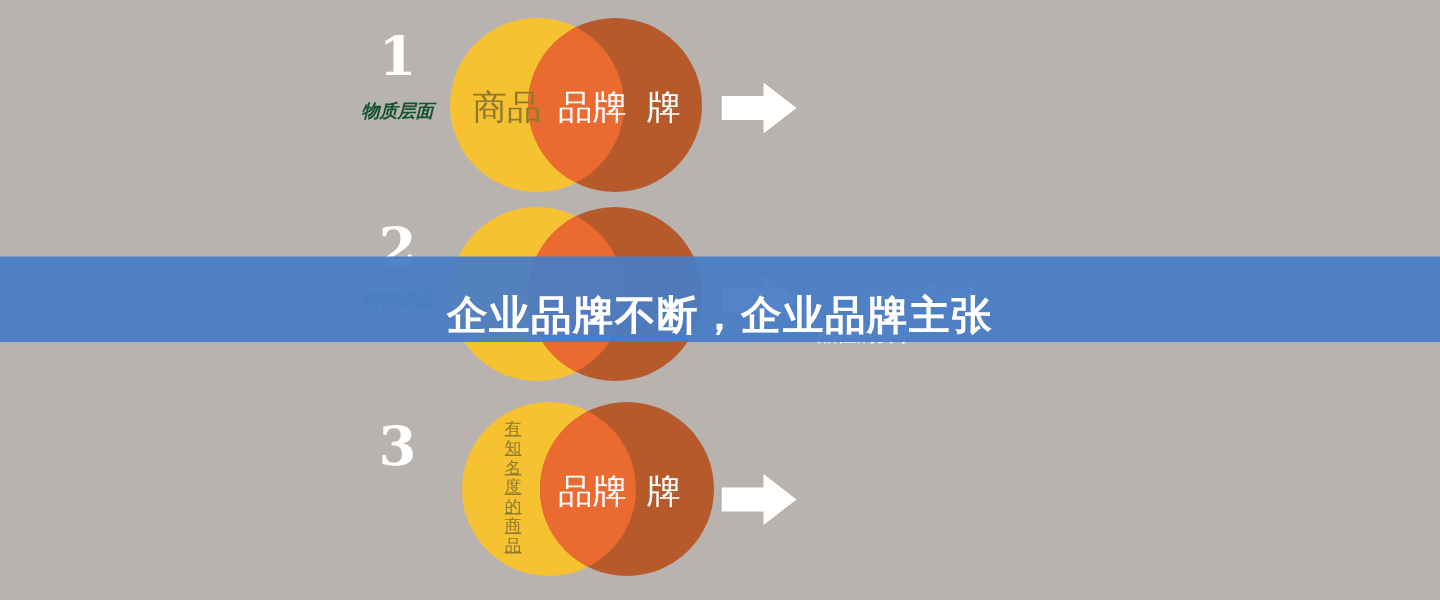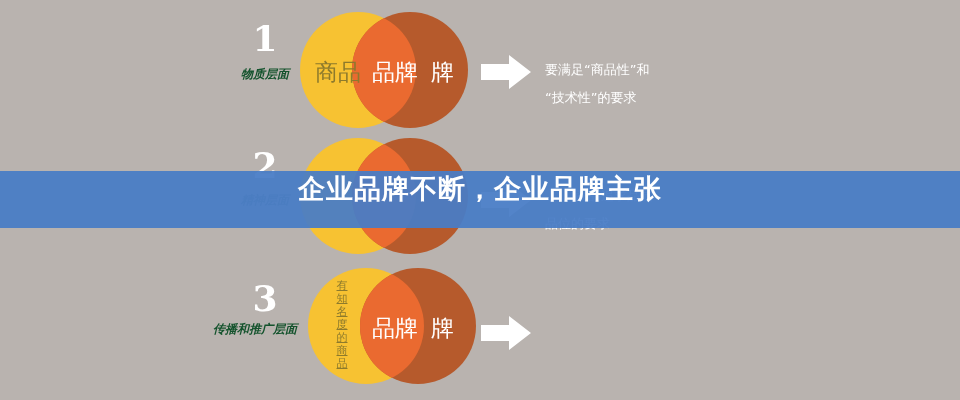--- a/index.html
+++ b/index.html
@@ -11,63 +11,58 @@
   .c-yellow { background:#f7c232; }
   .c-brown { background:#b65a2c; }
   .c-overlap { position:absolute; overflow:hidden; border-radius:50%; width:116px; height:116px; }
   .c-overlap .inner { position:absolute; border-radius:50%; width:116px; height:116px; background:#ea6a30; }
   .ctext { position:absolute; font-size:23px; white-space:nowrap; line-height:1; }
   .ctext.dark { color:#8d7a2c; }
   .ctext.light { color:#fff; }
   .vtext { position:absolute; color:#8d7a2c; font-size:11px; width:12px; line-height:13px; text-align:center; word-break:break-all;text-decoration:underline; }
   .arrow { position:absolute; width:50px; height:34px; }
   .desc { position:absolute; color:#fff; font-size:13px; line-height:28px; white-space:nowrap; }
-  .banner { position:absolute; left:0; top:171px; width:960px; height:57px; background:rgba(72,124,198,0.94); display:flex; align-items:flex-start; justify-content:center; }
+  .banner { position:absolute; left:0; top:171px; width:960px; height:57px; background:rgba(72,124,198,0.94); display:flex; align-items:flex-end; justify-content:center; }
   .banner-title { color:#fff; font-size:27px; font-weight:bold; letter-spacing:1px; }
 </style>
 </head>
 <body>
 
 <div class="stage">
 
   <div class="num" style="left:235px;top:20px;">1</div>
   <div class="layer" style="left:225px;top:66px;width:80px;">物质层面</div>
   <div class="circle c-yellow" style="left:300px;top:12px;"></div>
   <div class="circle c-brown" style="left:352px;top:12px;"></div>
   <div class="c-overlap" style="left:352px;top:12px;">
       <div class="inner" style="left:-52px;top:0;"></div>
     </div>
   <div class="ctext dark" style="left:315px;top:61px;">商品</div>
   <div class="ctext light" style="left:372px;top:61px;">品牌</div>
   <div class="ctext light" style="left:431px;top:61px;">牌</div>
   <svg class="arrow" style="left:481px;top:55px;" viewBox="0 0 50 34">
       <polygon points="0,9 28,9 28,0 50,17 28,34 28,25 0,25" fill="#fff"></polygon>
     </svg>
-  <div class="desc" style="left:545px;top:56px;">
-    <div>要满足“商品性”和</div>
-    <div>“技术性”的要求</div>
-  </div>
 
   <div class="num" style="left:235px;top:147px;">2</div>
   <div class="layer" style="left:225px;top:192px;width:80px;opacity:0.5;">精神层面</div>
   <div class="circle c-yellow" style="left:300px;top:138px;"></div>
   <div class="circle c-brown" style="left:352px;top:138px;"></div>
   <div class="c-overlap" style="left:352px;top:138px;">
       <div class="inner" style="left:-52px;top:0;"></div>
     </div>
   <svg class="arrow" style="left:481px;top:183px;" viewBox="0 0 50 34">
       <polygon points="0,9 28,9 28,0 50,17 28,34 28,25 0,25" fill="#fff"></polygon>
     </svg>
   <div class="desc" style="left:545px;top:182px;">
     <div style="padding-left:30px;">商品追求品质</div>
     <div>品位的要求</div>
   </div>
 
   <div class="num" style="left:235px;top:280px;">3</div>
-  <div class="layer" style="left:200px;top:321px;width:110px;">传播和推广层面</div>
   <div class="circle c-yellow" style="left:308px;top:268px;"></div>
   <div class="circle c-brown" style="left:360px;top:268px;"></div>
   <div class="c-overlap" style="left:360px;top:268px;">
       <div class="inner" style="left:-52px;top:0;"></div>
     </div>
   <div class="vtext" style="left:336px;top:279px;">有知名度的商品</div>
   <div class="ctext light" style="left:372px;top:317px;">品牌</div>
   <div class="ctext light" style="left:431px;top:317px;">牌</div>
   <svg class="arrow" style="left:481px;top:316px;" viewBox="0 0 50 34">
       <polygon points="0,9 28,9 28,0 50,17 28,34 28,25 0,25" fill="#fff"></polygon>

